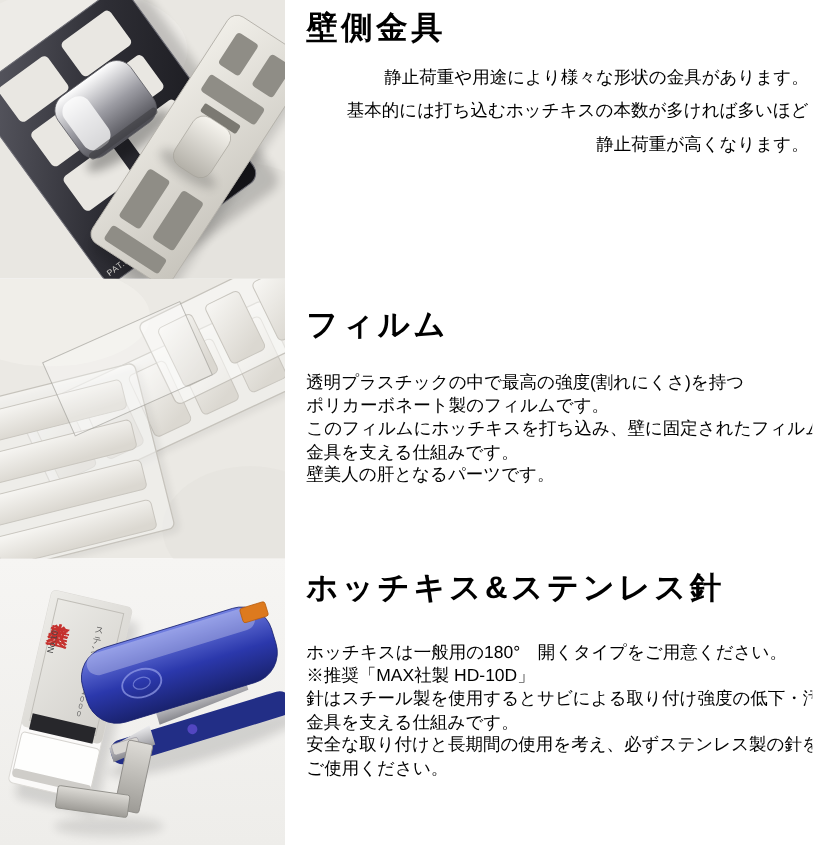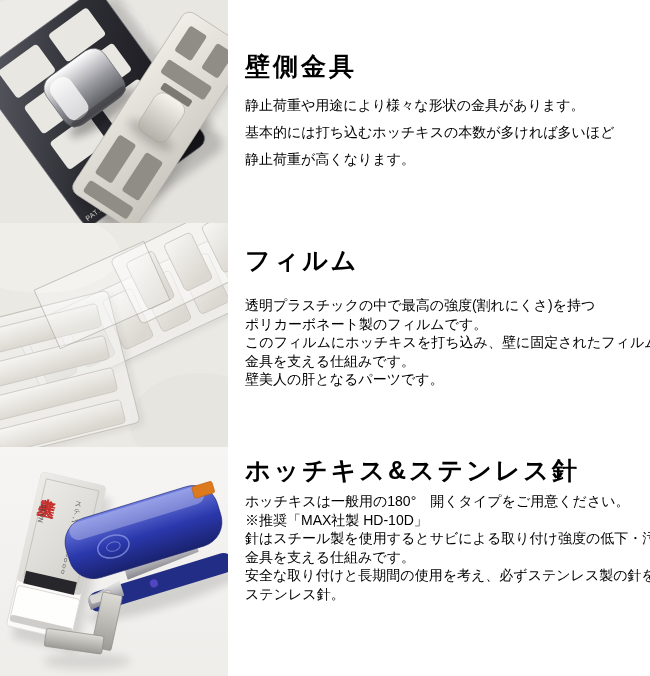--- a/index.html
+++ b/index.html
@@ -8,28 +8,28 @@
 
   
   .photo{position:absolute;left:0;width:228px;overflow:hidden;}
   #photo-brackets{top:0;height:223px;}
   #photo-films{top:223px;height:224px;}
   #photo-stapler{top:447px;height:229px;}
   .photo svg{display:block;width:100%;height:100%;}
 
   
   .sec{position:absolute;left:245px;width:402px;color:#000;}
-  #sec-brackets{top:6px;margin-top:44px;}
+  #sec-brackets{top:6px;}
   #sec-films{top:244px;}
   #sec-stapler{top:454px;}
   .sec h2{margin:0;font-size:25px;line-height:33px;font-weight:bold;letter-spacing:3px;color:#000;}
   .body{font-size:14px;color:#000;}
-  #sec-brackets .body{margin-top:9px;}
+  #sec-brackets .body{margin-top:9px;text-align:right;}
   #sec-films .body{margin-top:19px;}
-  #sec-stapler .body{margin-top:5px;}
+  #sec-stapler .body{margin-top:25px;}
   .lh-wide .line{line-height:27px;}
   .lh-narrow .line{line-height:18.5px;}
   .line{white-space:nowrap;}
 </style>
 </head>
 <body>
 
 <div class="page">
 
   <div class="photo" id="photo-brackets">
@@ -237,17 +237,17 @@
   </section>
 
   <section class="sec" id="sec-stapler">
     <h2>ホッチキス&amp;ステンレス針</h2>
     <div class="body lh-narrow">
       <div class="line">ホッチキスは一般用の180°　開くタイプをご用意ください。</div>
       <div class="line">※推奨「MAX社製 HD-10D」</div>
       <div class="line">針はスチール製を使用するとサビによる取り付け強度の低下・汚れ</div>
       <div class="line">金具を支える仕組みです。</div>
       <div class="line">安全な取り付けと長期間の使用を考え、必ずステンレス製の針を</div>
-      <div class="line">ステンレス針。</div>
+      <div class="line">ご使用ください。</div>
     </div>
   </section>
 
 </div>
 
 </body></html>

